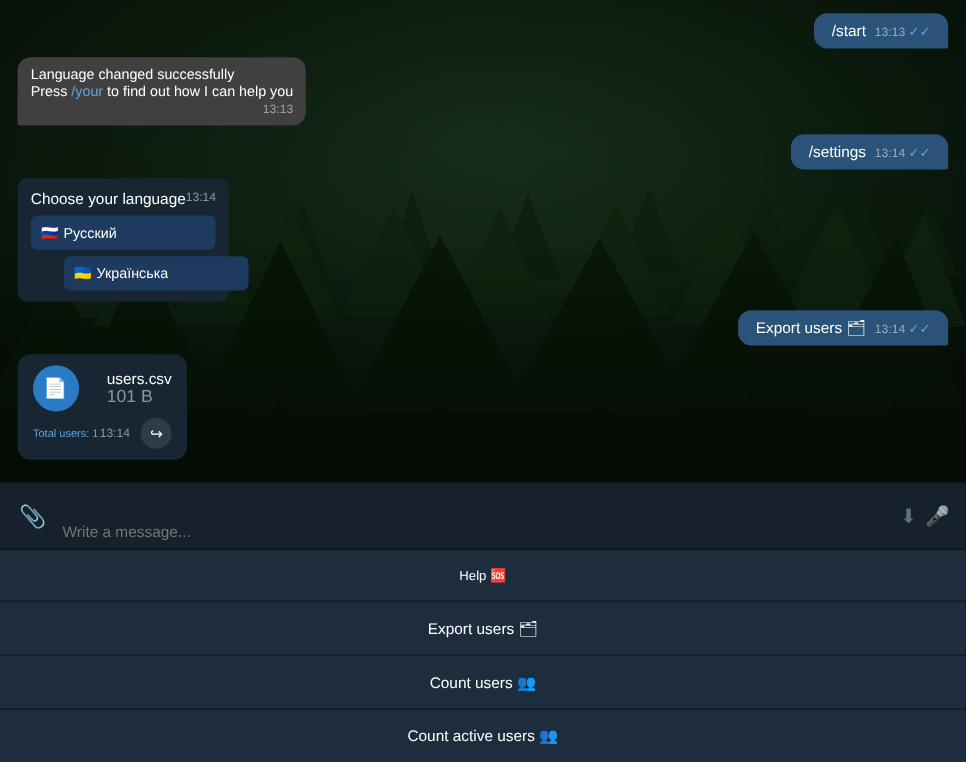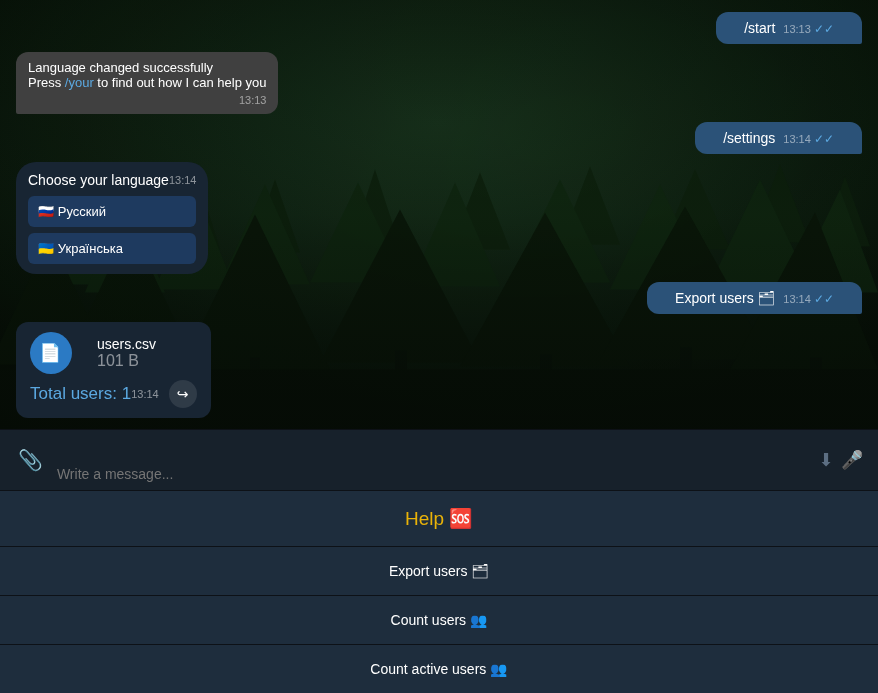--- a/index.html
+++ b/index.html
@@ -53,21 +53,21 @@
       height: 100%;
       overflow-y: auto;
     }
 
     
     .msg-out {
       align-self: flex-end;
       background: #2b5278;
       color: #fff;
       border-radius: 12px 12px 2px 12px;
-      padding: 8px 28px;
+      padding: 8px 16px;
       max-width: 280px;
       font-size: 14px;
       position: relative;
       display: flex;
       align-items: flex-end;
       gap: 8px;
     }
 
     .msg-time {
       font-size: 11px;
@@ -101,21 +101,21 @@
 
     .msg-notification .help-link {
       color: #5ba8e0;
       text-decoration: none;
     }
 
     
     .lang-panel {
       align-self: flex-start;
       background: #182533;
-      border-radius: 20px;
+      border-radius: 8px;
       padding: 10px 12px;
       max-width: 220px;
     }
 
     .lang-title {
       color: #fff;
       font-size: 14px;
       margin-bottom: 8px;
       display: flex;
       align-items: center;
@@ -129,21 +129,21 @@
       border: none;
       border-radius: 6px;
       color: #fff;
       font-size: 13px;
       padding: 8px 10px;
       cursor: pointer;
       margin-bottom: 6px;
       text-align: left;
     }
 
-    .lang-btn:last-child { margin-bottom: 0; }
+    .lang-btn:last-child { margin-bottom: 0; margin-left: 30px; }
 
     
     .msg-file {
       align-self: flex-start;
       background: #182533;
       border-radius: 12px;
       padding: 10px 14px;
       max-width: 320px;
     }
 
@@ -171,21 +171,21 @@
 
     .msg-file-footer {
       display: flex;
       align-items: center;
       justify-content: space-between;
       margin-top: 6px;
     }
 
     .total-users {
       color: #fff;
-      font-size: 17px;
+      font-size: 10px;
     }
 
     .total-users span { color: #5ba8e0; }
 
     .file-footer-right {
       display: flex;
       align-items: center;
       gap: 10px;
     }
 
@@ -263,22 +263,22 @@
       border-bottom: 1px solid #0d1117;
     }
 
     .keyboard-row:last-child { border-bottom: none; }
 
     .kb-btn {
       flex: 1;
       background: #1e2d3d;
       border: none;
       border-right: 1px solid #0d1117;
-      color: #eab308;
-      font-size: 19px;
+      color: #ffffff;
+      font-size: 12px;
       padding: 16px 8px;
       cursor: pointer;
       font-family: inherit;
       transition: background 0.15s;
     }
 
     .kb-btn:last-child { border-right: none; }
 
     .kb-btn-full {
       flex: 1;

